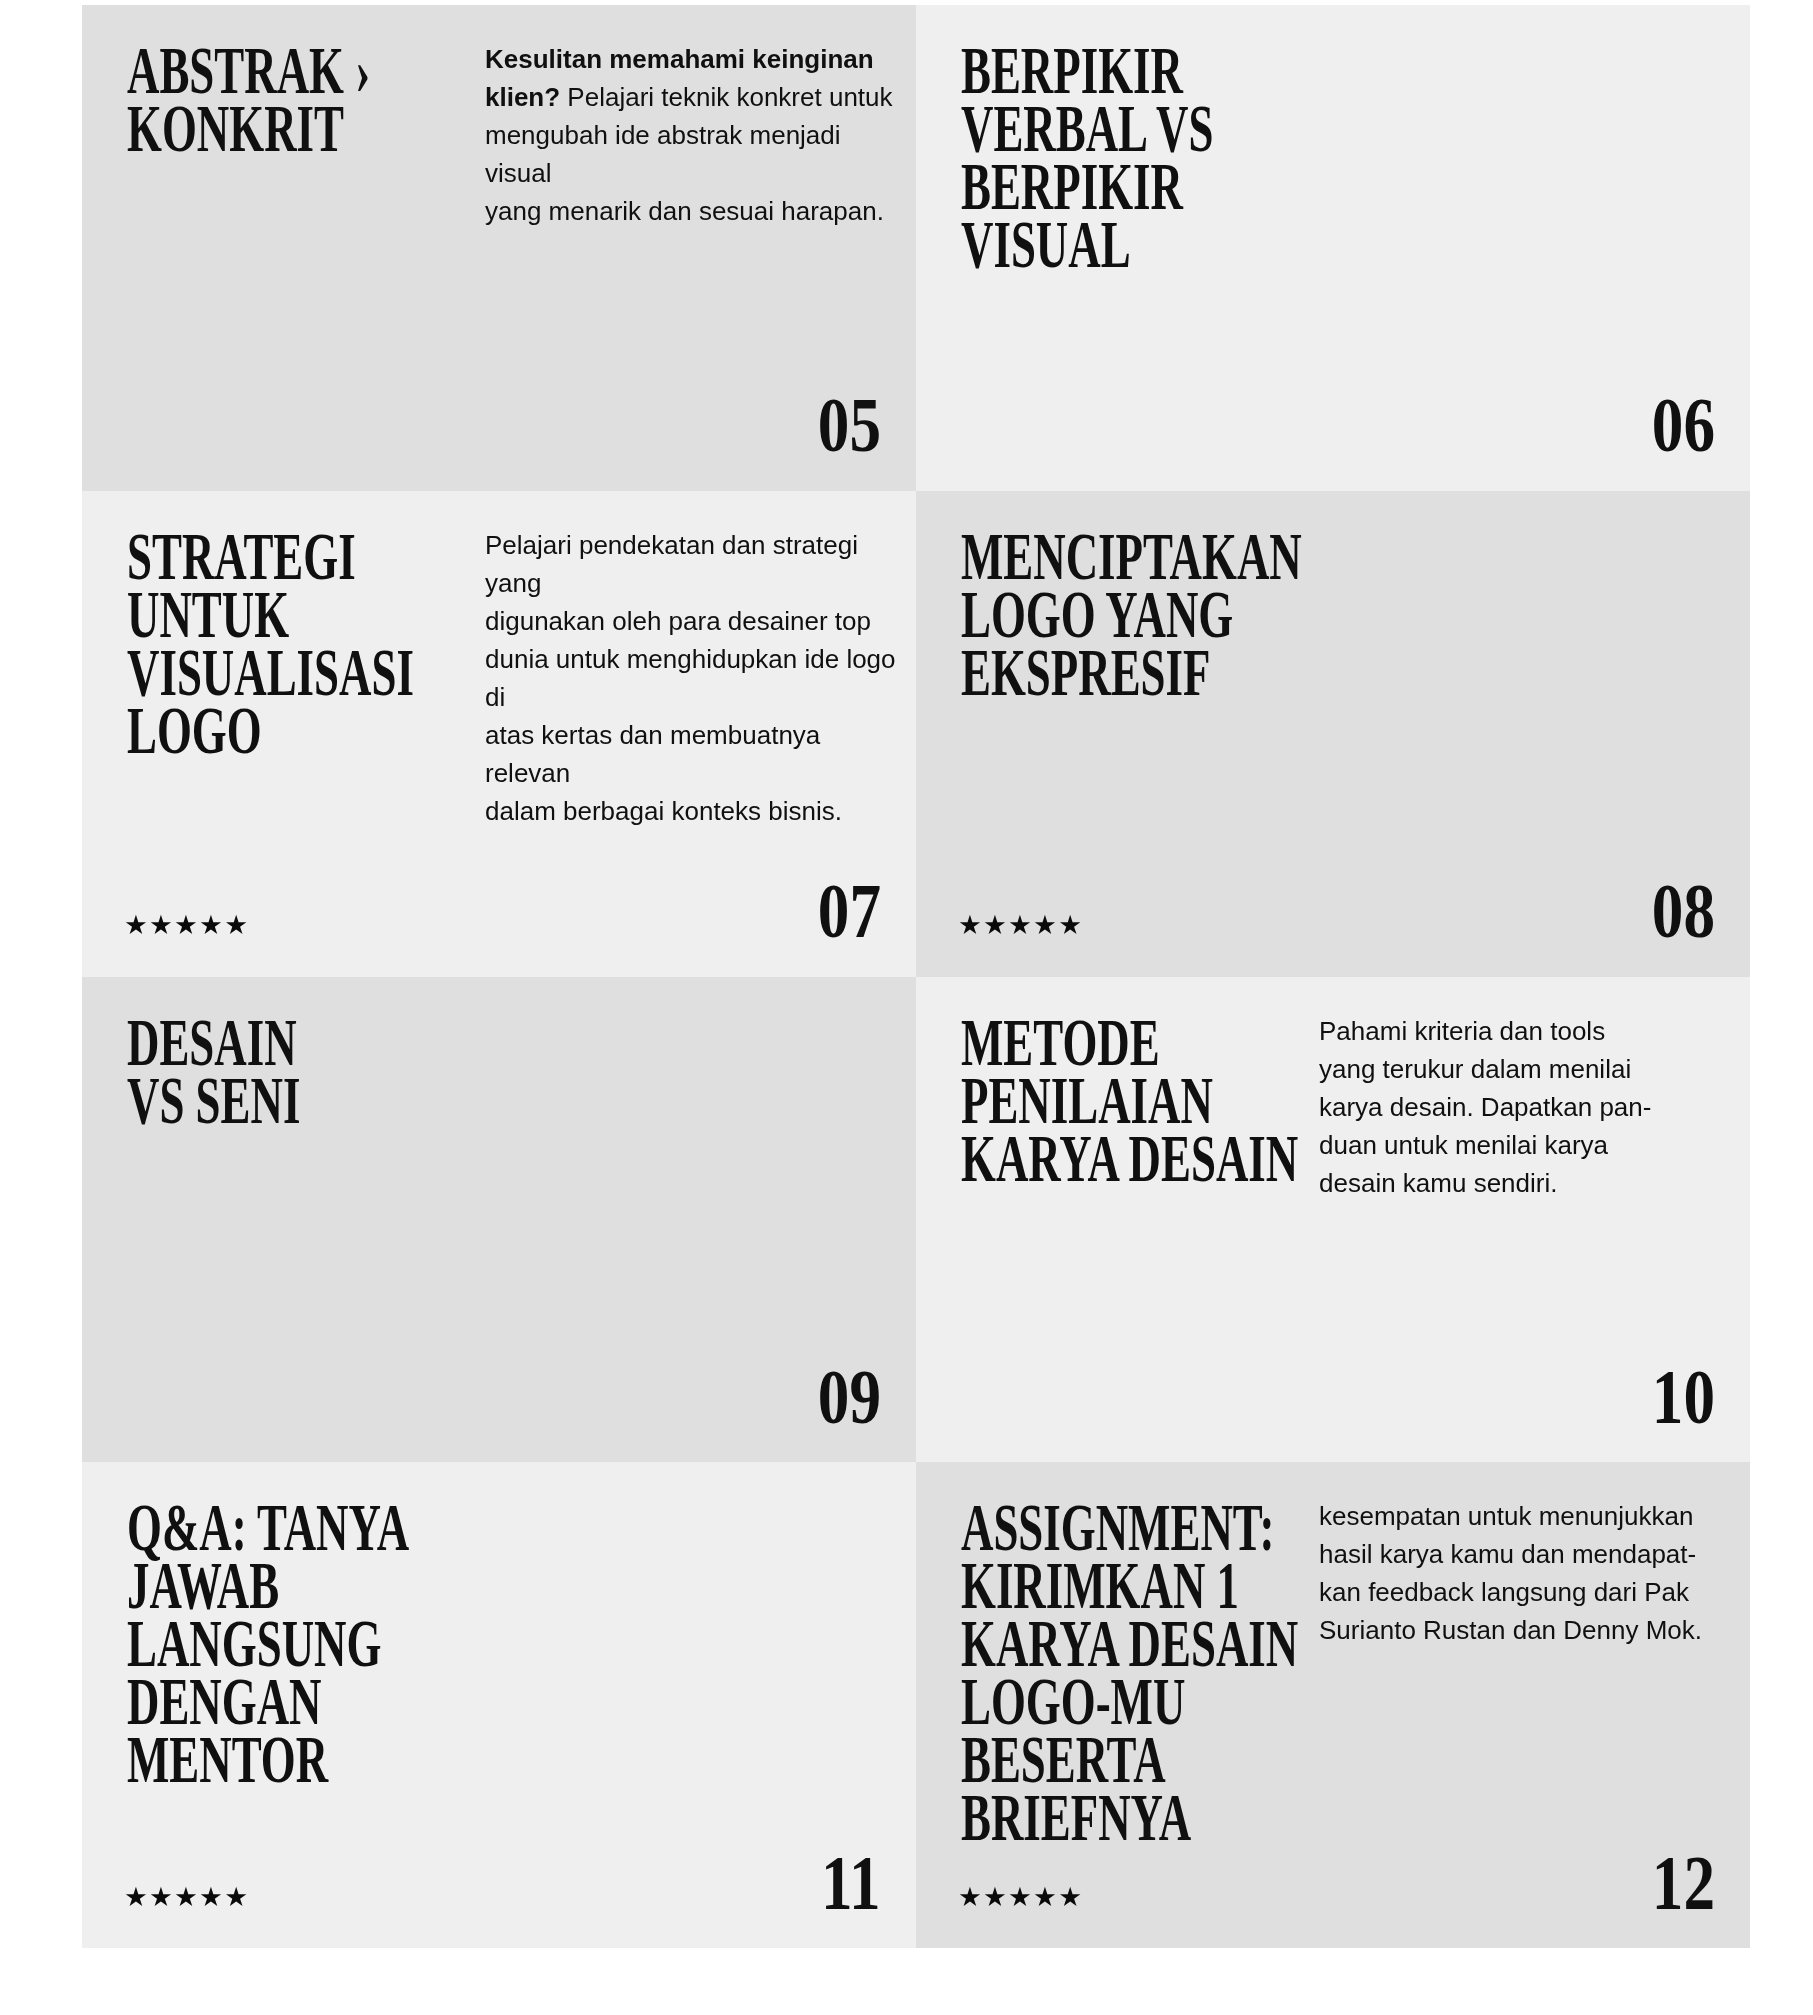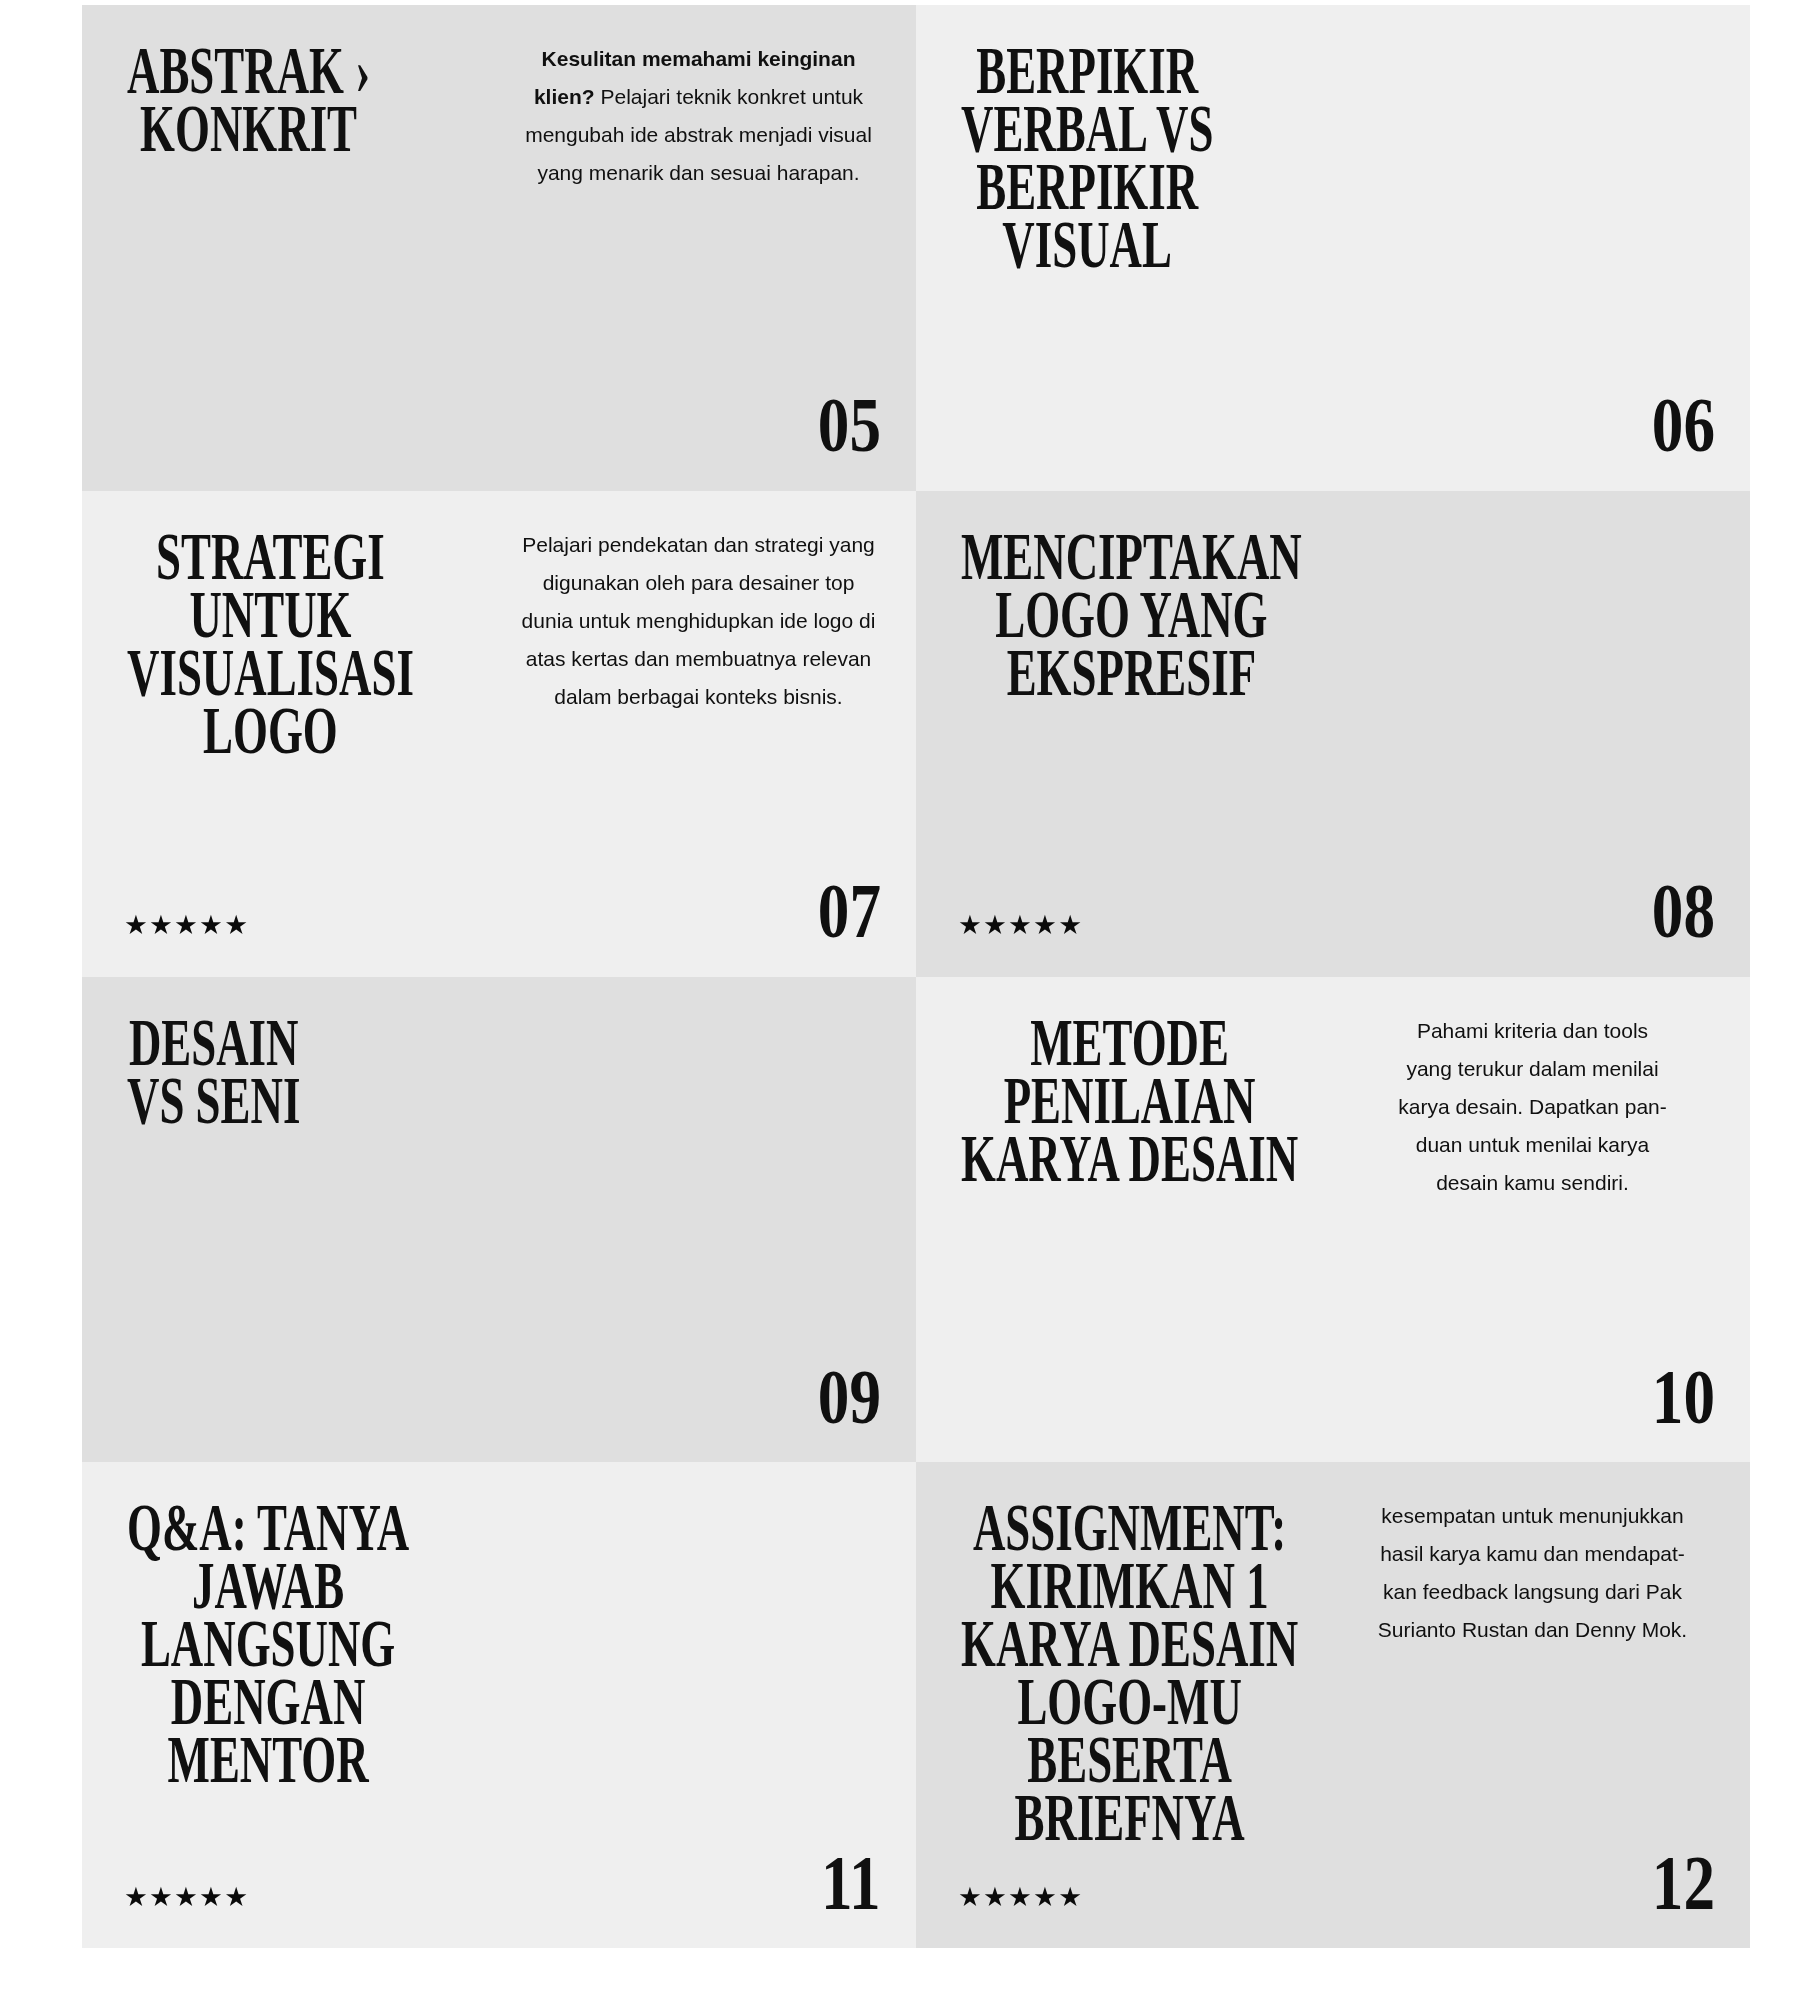--- a/index.html
+++ b/index.html
@@ -12,38 +12,38 @@
     color:#111111;
   }
   #session-grid{
     position:absolute;
     left:82px;top:5.2px;
     width:1668px;height:1943px;
     display:grid;
     grid-template-columns:1fr 1fr;
     grid-template-rows:repeat(4,1fr);
   }
-  .card{position:relative;overflow:hidden;text-align:center;}
+  .card{position:relative;overflow:hidden;}
   .card.dark{background:var(--card-dark,#dfdfdf);}
   .card.light{background:var(--card-light,#efefef);}
   .title{
     position:absolute;left:45px;top:36px;margin:0;
     font-family:"Liberation Serif",serif;
     font-weight:700;
     font-size:68px;line-height:58px;
     letter-spacing:0;
     white-space:pre-line;
     transform:scaleX(.66);
     transform-origin:0 0;
     color:#101010;
   }
   .desc{
     position:absolute;left:403px;top:35px;margin:0;
     width:427px;
-    font-size:21px;line-height:38px;
+    font-size:26px;line-height:38px;
     white-space:pre-line;
     color:#101010;
   }
   .desc .lead{font-weight:700;}
   .stars{
     position:absolute;left:42px;bottom:38px;
     font-family:"DejaVu Sans",sans-serif;
     font-size:26.6px;letter-spacing:1.2px;line-height:1;
     color:#0a0a0a;
   }

